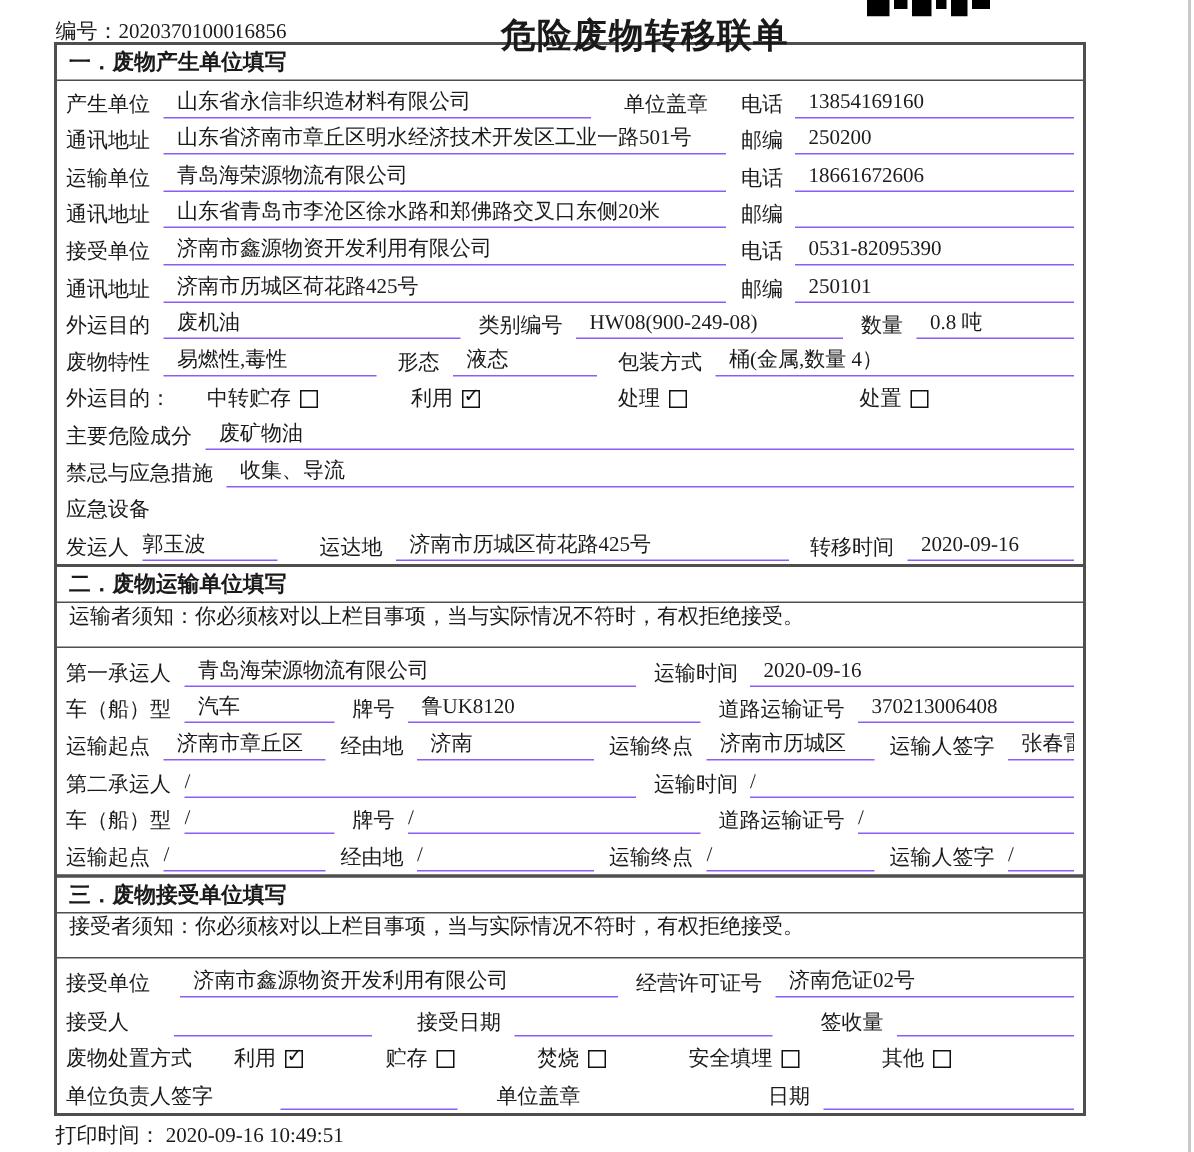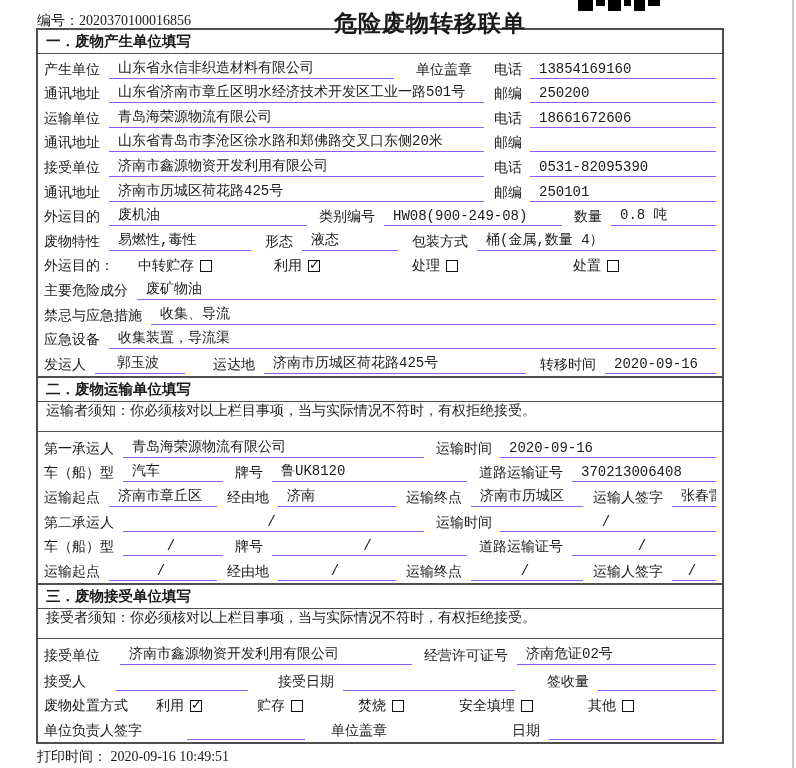--- a/index.html
+++ b/index.html
@@ -10,39 +10,39 @@
 
   
   .hdr { position:relative; height:28px; padding-top:8px; }
   .serial { position:absolute; left:37px; top:12px; font-size:14px; white-space:nowrap; }
   .title { text-align:center; padding-left:64px; font-size:23px; font-weight:bold; letter-spacing:1px; }
   .qr-frag { position:absolute; left:578px; top:0; width:88px; height:11px; display:flex; align-items:flex-start; gap:3px; overflow:hidden; }
   .qb { background:#000; height:11px; }
   .qb.s { height:6px; }
 
   
-  .formwrap { width:688px; margin-left:36px;font-family:Liberation Mono, monospace; }
+  .formwrap { width:688px; margin-left:36px; }
   .box { border:2px solid #4f4f4f; border-bottom-width:2px; padding:0 6px 2px 6px; }
   .box + .box { margin-top:-2px; }
   .sechdr { font-weight:bold; font-size:14.5px; padding:2px 0 2px 2px; margin:0 -6px; border-bottom:1.5px solid #4f4f4f; padding-left:8px; }
   .notice { display:flex; height:30px; margin:0 -6px; padding-left:8px; border-bottom:1.5px solid #4f4f4f; font-size:14px; }
   .row { display:flex; align-items:flex-end; height:24.6px; font-size:14px; }
   .row.tall { height:26px; }
   .lbl { white-space:nowrap; margin-right:9px; flex-shrink:0; }
   .u { border-bottom:1px solid #8b5cf6; padding:0 4px 1px 9px; white-space:nowrap; overflow:hidden; flex-shrink:0; }
   .grow { flex:1 1 auto; min-width:30px; }
   .sp { flex:1 1 auto; }
   .sp130 { flex:0 0 116px; }
   .rgrp { display:flex; align-items:flex-end; flex:0 0 222px; }
   .rgrp .lbl { margin-right:8px; }
   .rgrp2 { display:flex; align-items:flex-end; flex:0 0 280px; }
   .rgrp2 .lbl { margin-right:8px; }
   .ml22 { margin-left:22px; }
   .ml28 { margin-left:28px; }
-  .ctr { text-align:center; padding-left:0; }
+  .ctr { text-align:left; padding-left:0; }
 
   
   .opt { display:flex; align-items:center; white-space:nowrap; }
   .cb { display:inline-block; width:12px; height:12px; border:1.2px solid #111; margin-left:6px; position:relative; flex-shrink:0; }
   .cb.checked::after { content:"✓"; position:absolute; left:0px; top:-4px; font-size:13px; font-weight:bold; color:#111;
     font-family:"DejaVu Sans",sans-serif; }
 
   
   .w285{width:285px}.w200{width:198px}.w180{width:178px}.w142{width:142px}.w96{width:96px}
   .w90{width:90px}.w262{width:262px}.w100{width:100px}.w195{width:195px}
@@ -175,21 +175,20 @@
         <span class="u grow">废矿物油</span>
       </div>
 
       <div class="row">
         <span class="lbl">禁忌与应急措施</span>
         <span class="u grow">收集、导流</span>
       </div>
 
       <div class="row">
         <span class="lbl">应急设备</span>
-        <span class="u grow">收集装置，导流渠</span>
       </div>
 
       <div class="row">
         <span class="lbl">发运人</span>
         <span class="u w90 ctr">郭玉波</span>
         <span class="lbl ml28">运达地</span>
         <span class="u w262">济南市历城区荷花路425号</span>
         <span class="lbl" style="margin-left:14px">转移时间</span>
         <span class="u grow">2020-09-16</span>
       </div>

